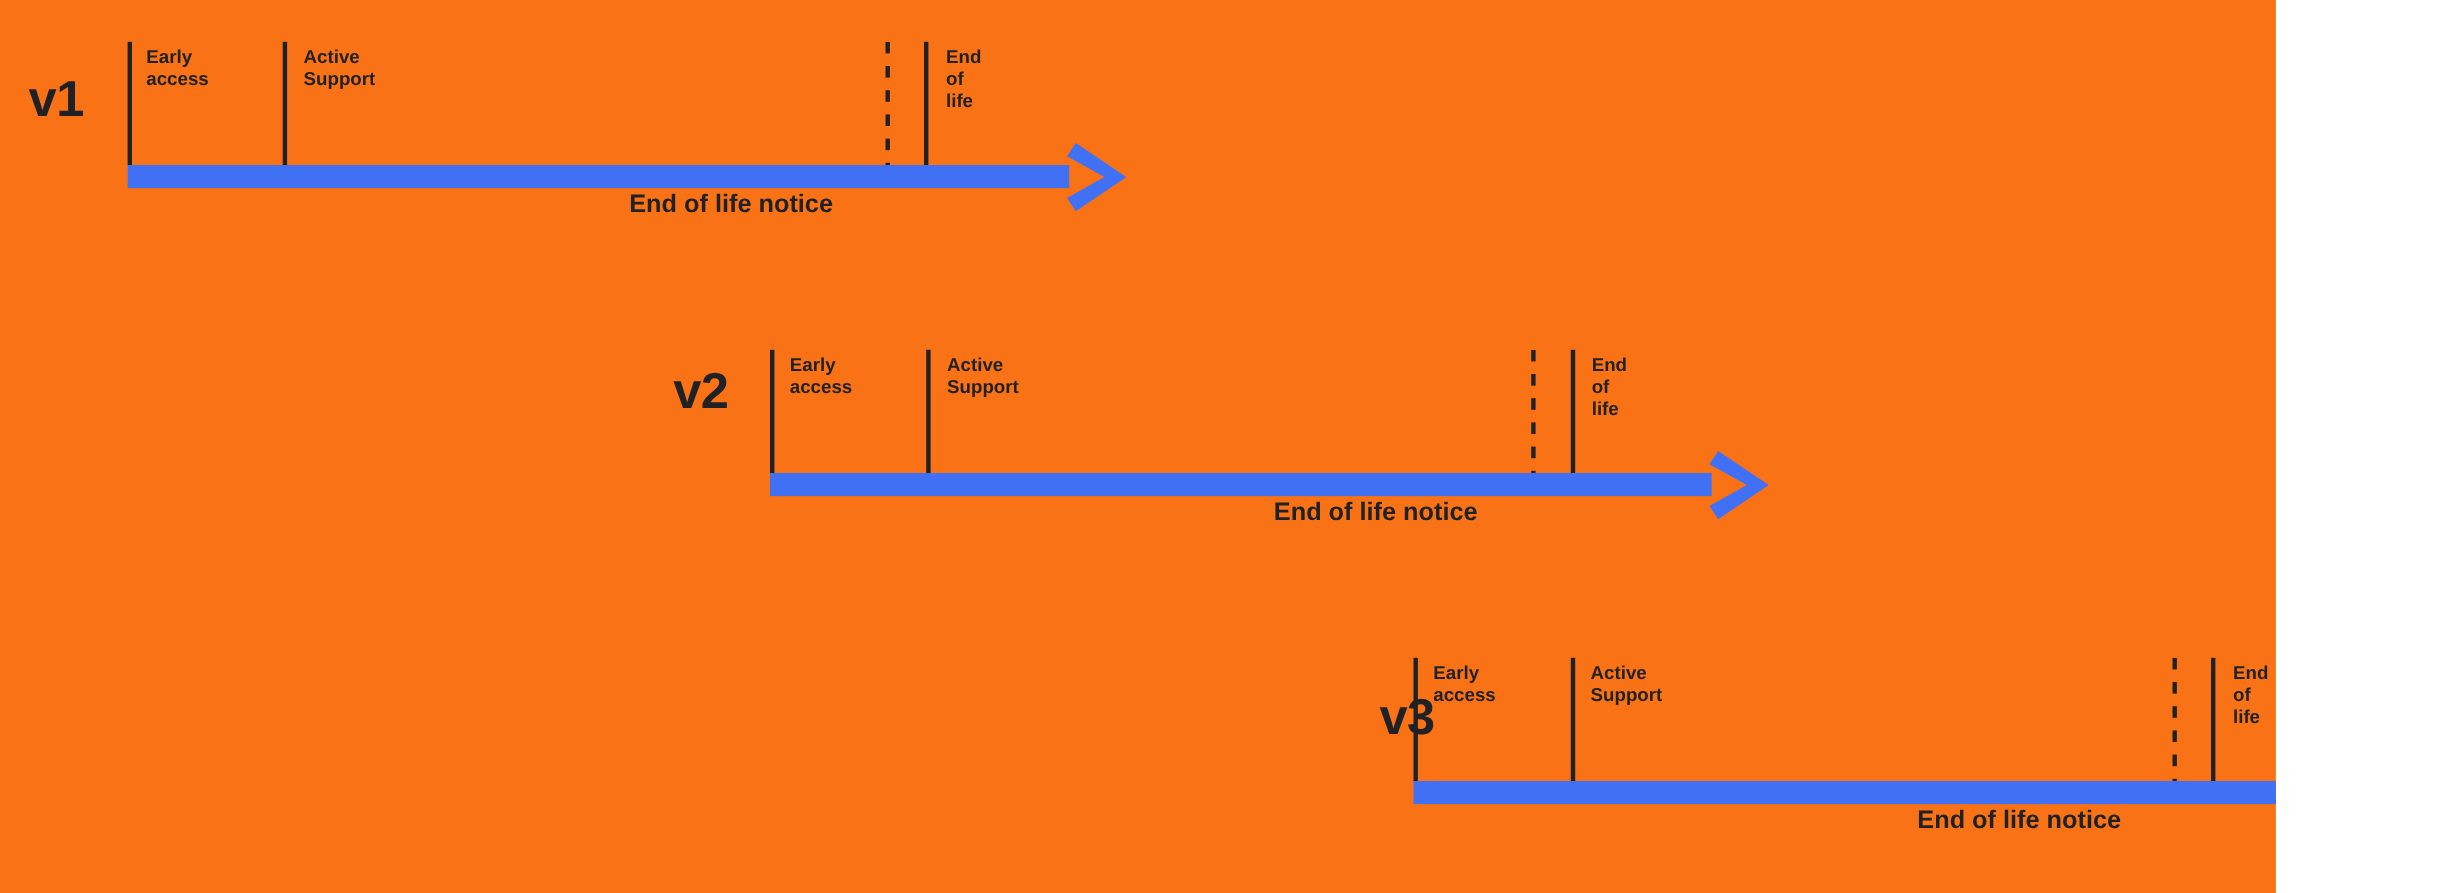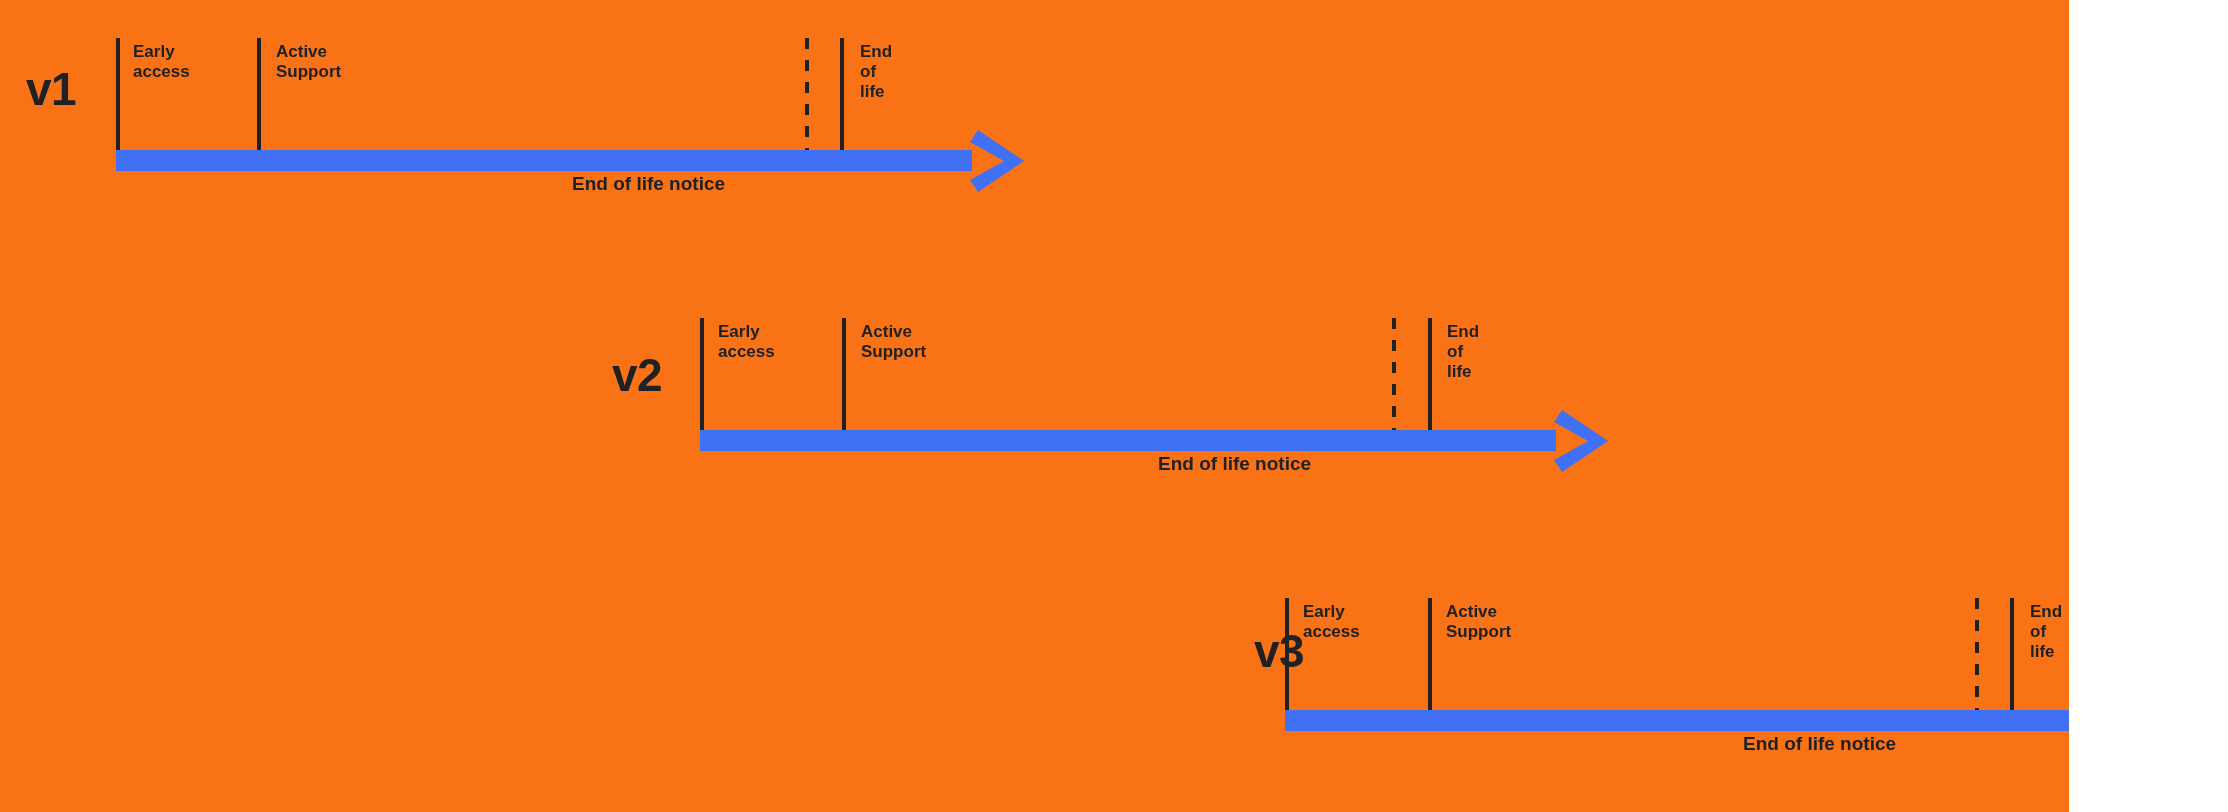--- a/index.html
+++ b/index.html
@@ -78,21 +78,21 @@
     font-size: 17px;
     font-weight: 700;
     color: #202124;
     line-height: 1.18;
     white-space: pre-line;
   }
 
   
   .notice-label {
     position: absolute;
-    font-size: 19px;
+    font-size: 23px;
     font-weight: 700;
     color: #202124;
     line-height: 1;
     white-space: nowrap;
     text-align: right;
   }
 </style>
 </head>
 <body>
 
@@ -109,21 +109,21 @@
           <path d="M8 0 L54 31 L8 62 L0 50 L34 31 L0 12 Z" fill="#4070F4"></path>
         </svg>
       </div>
       <div class="phase-label" style="left: 133px; top: 42px;">Early
 access</div>
       <div class="phase-label" style="left: 276px; top: 42px;">Active Support</div>
       <div class="phase-label" style="left: 860px; top: 42px;">End of life</div>
       <div class="notice-label" style="left: 572px; top: 174px;">End of life notice</div>
     </div>
     <div class="row">
-      <div class="version-label" style="left: 612px; top: 352px;">v2</div>
+      <div class="version-label" style="left: 612px; top: 332px;">v2</div>
       <div class="tick" style="left: 700px; top: 318px; height: 112px;"></div>
       <div class="tick" style="left: 842px; top: 318px; height: 112px;"></div>
       <div class="tick-dashed" style="left: 1392px; top: 318px; height: 112px;"></div>
       <div class="tick" style="left: 1428px; top: 318px; height: 112px;"></div>
       <div class="track" style="left: 700px; top: 430px; width: 856px; background: rgb(64, 112, 244);"></div>
       <div class="arrow-head" style="left: 1554px; top: 410px;">
         <svg viewBox="0 0 54 62" xmlns="http://www.w3.org/2000/svg">
           <path d="M8 0 L54 31 L8 62 L0 50 L34 31 L0 12 Z" fill="#4070F4"></path>
         </svg>
       </div>

